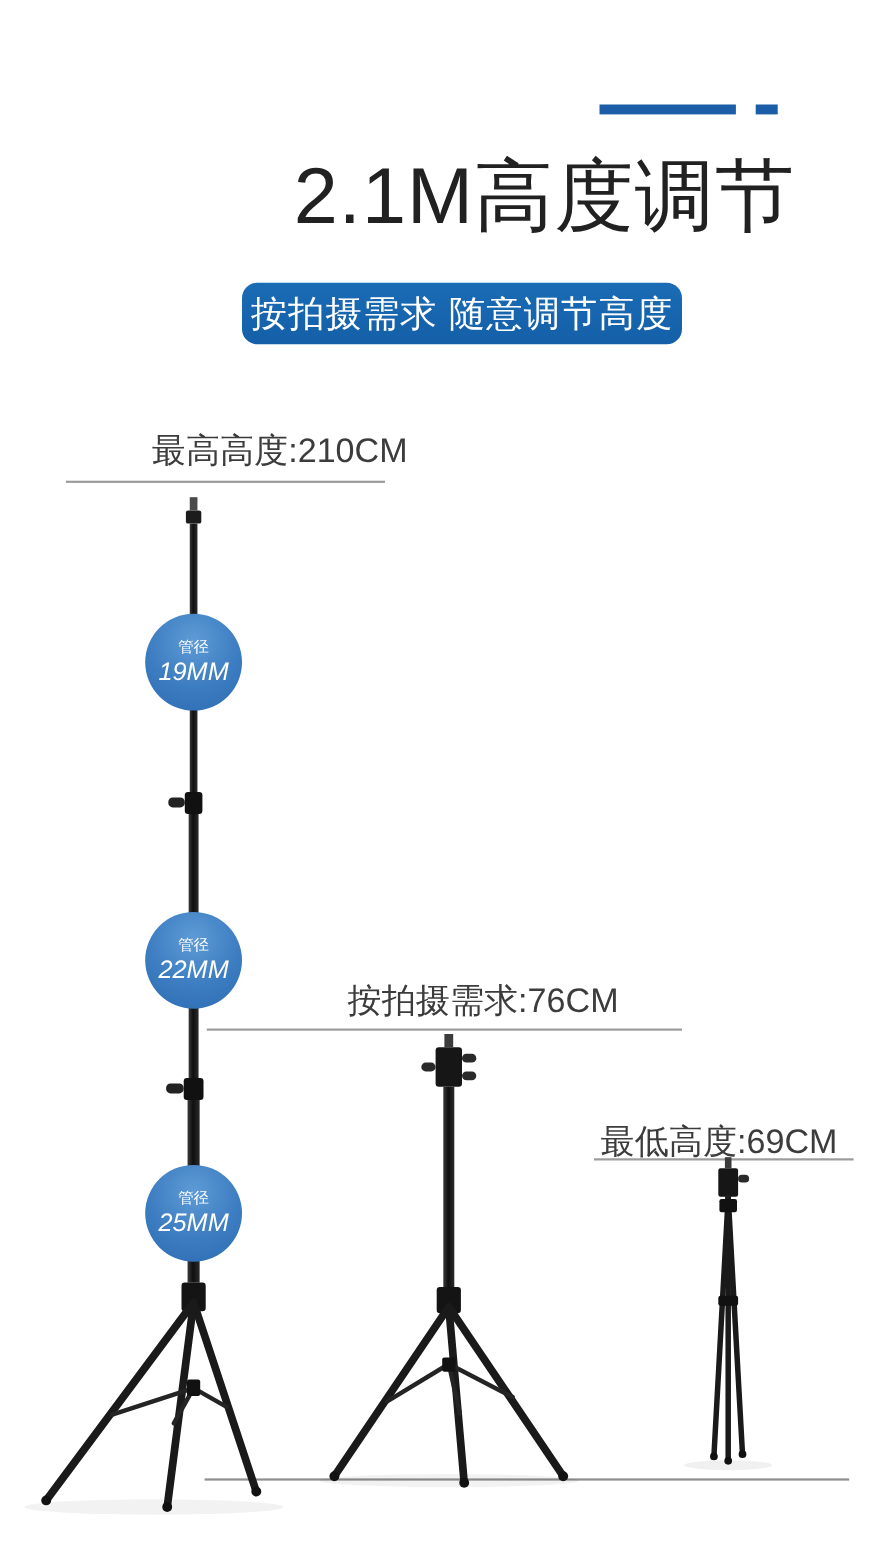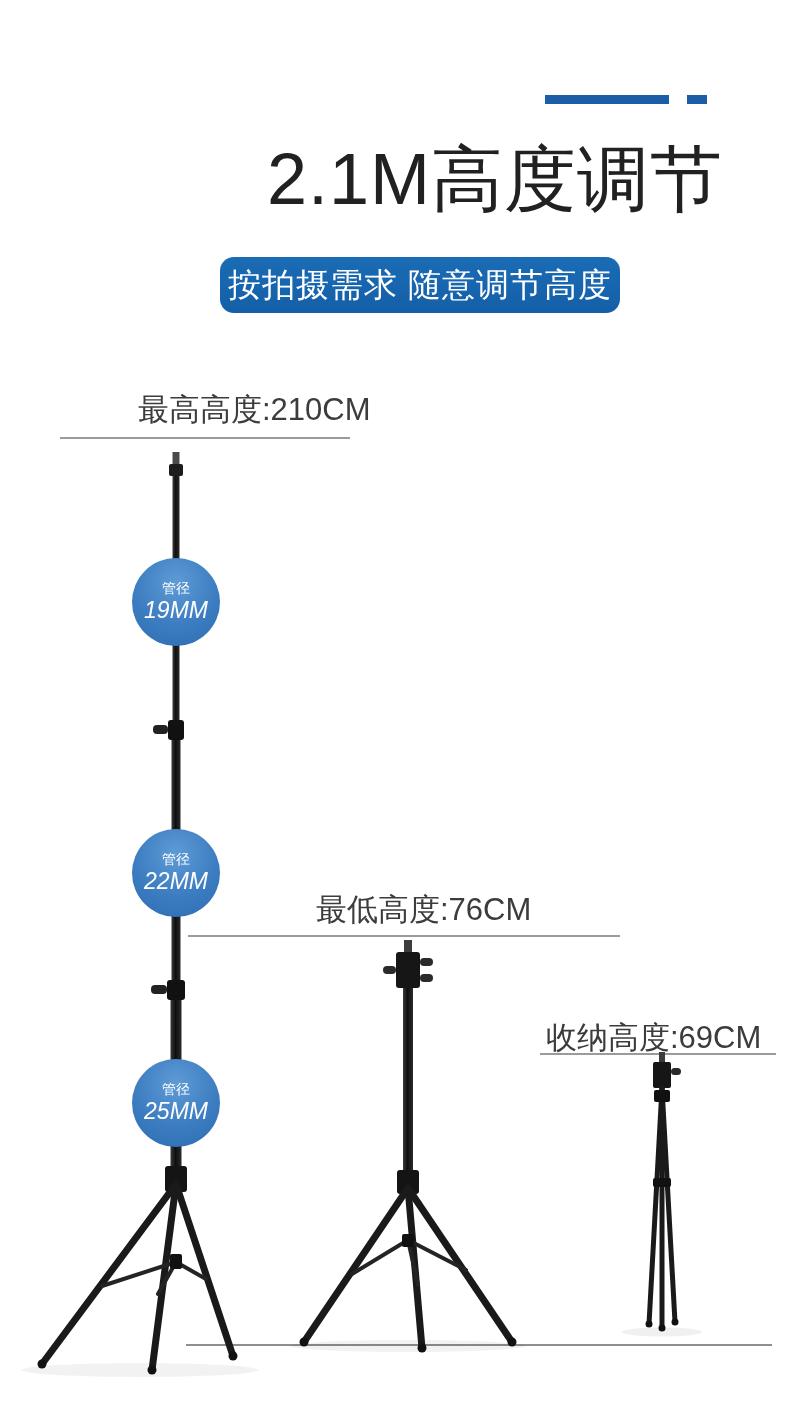--- a/index.html
+++ b/index.html
@@ -183,16 +183,16 @@
   <span class="accent accent-long"></span>
   <span class="accent accent-short"></span>
 
   <h1 class="title">2.1M高度调节</h1>
 
   <div class="banner">
     <span class="banner-text">按拍摄需求 随意调节高度</span>
   </div>
 
   <div class="measure measure-max">最高高度:210CM</div>
-  <div class="measure measure-min">最低高度:76CM</div>
-  <div class="measure measure-storage">收纳高度:69CM</div>
+  <div class="measure measure-min">按拍摄需求:76CM</div>
+  <div class="measure measure-storage">最低高度:69CM</div>
 
 </div>
 
 </body></html>

